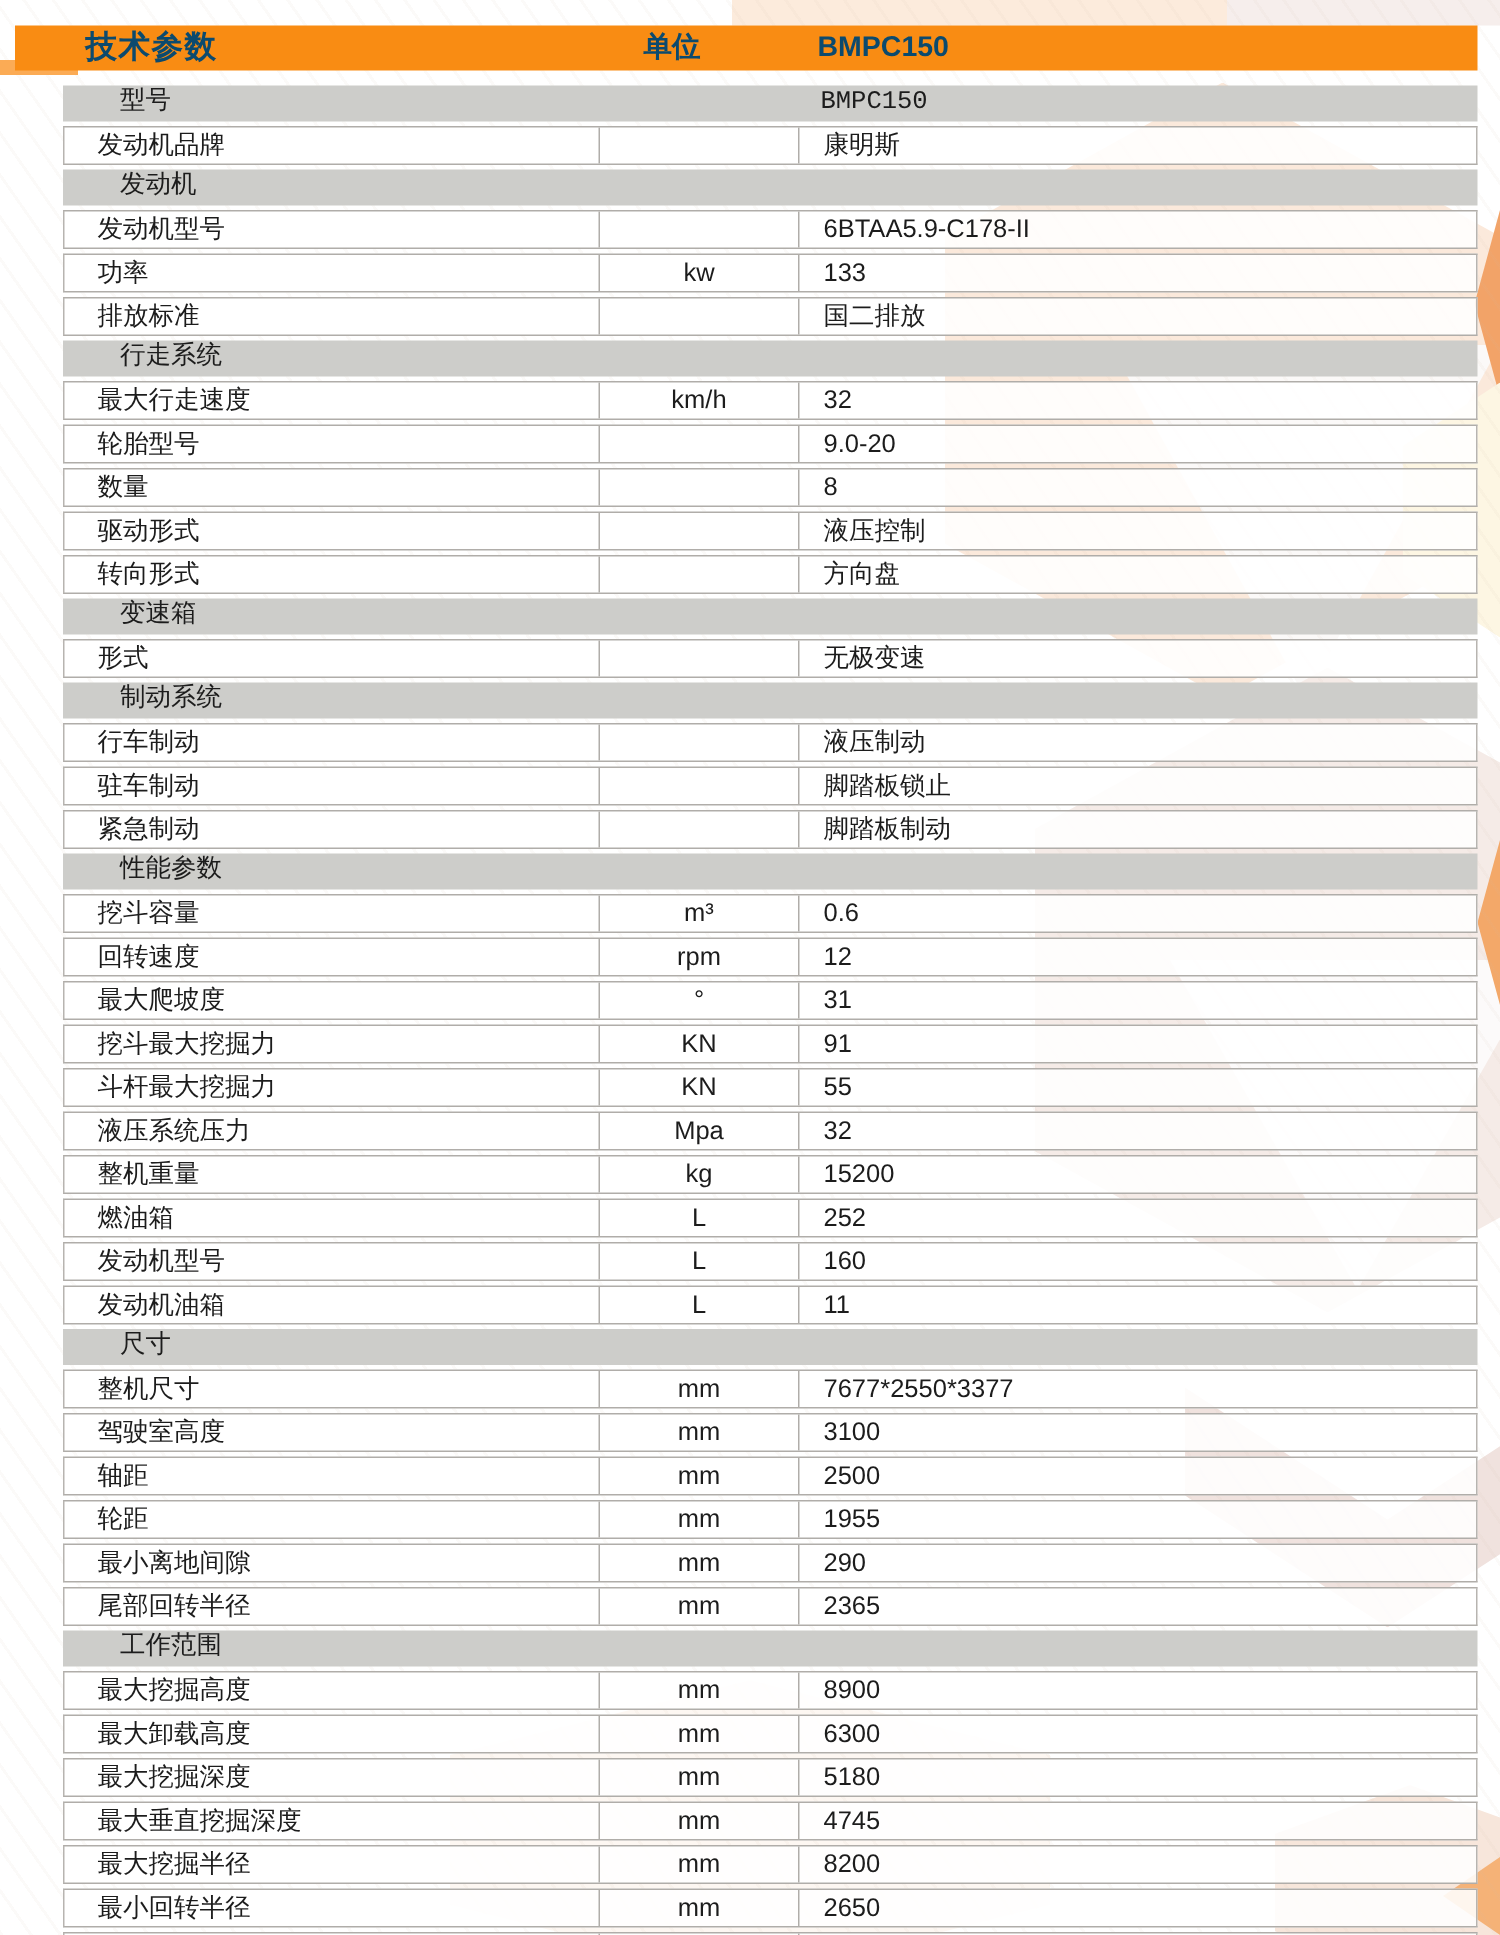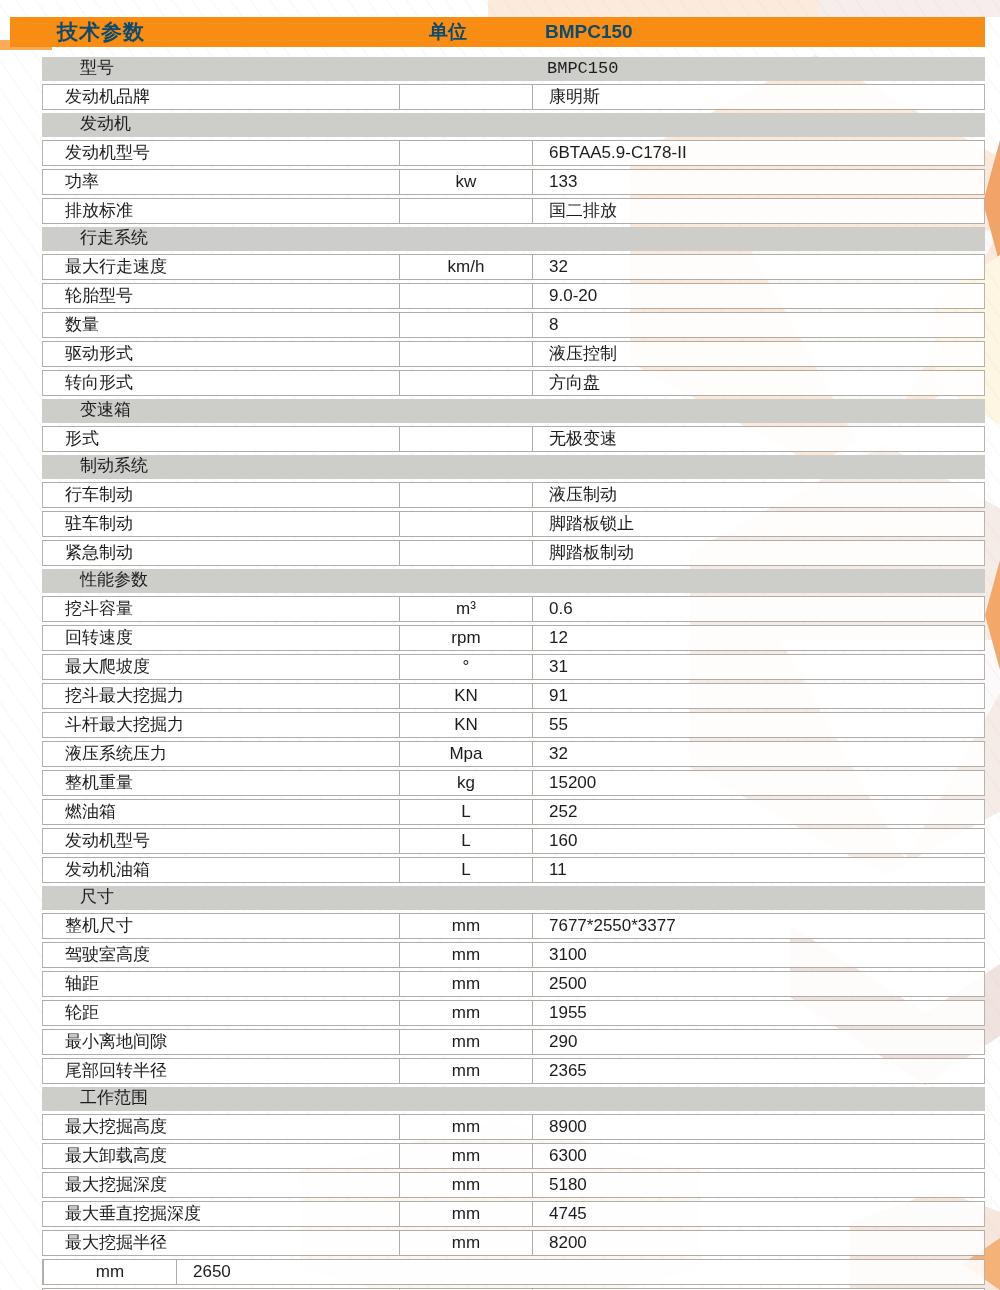--- a/index.html
+++ b/index.html
@@ -260,20 +260,21 @@
       <span class="cell c-label">最大垂直挖掘深度</span>
       <span class="cell c-unit">mm</span>
       <span class="cell c-value">4745</span>
     </div>
     <div class="row data">
       <span class="cell c-label">最大挖掘半径</span>
       <span class="cell c-unit">mm</span>
       <span class="cell c-value">8200</span>
     </div>
     <div class="row data">
+      <span class="cell c-label">最小回转半径</span>
       <span class="cell c-unit">mm</span>
       <span class="cell c-value">2650</span>
     </div>
     <div class="row data">
       <span class="cell c-label">推土铲最大升起高度</span>
       <span class="cell c-unit">mm</span>
       <span class="cell c-value">400</span>
     </div>
   </div>
 

